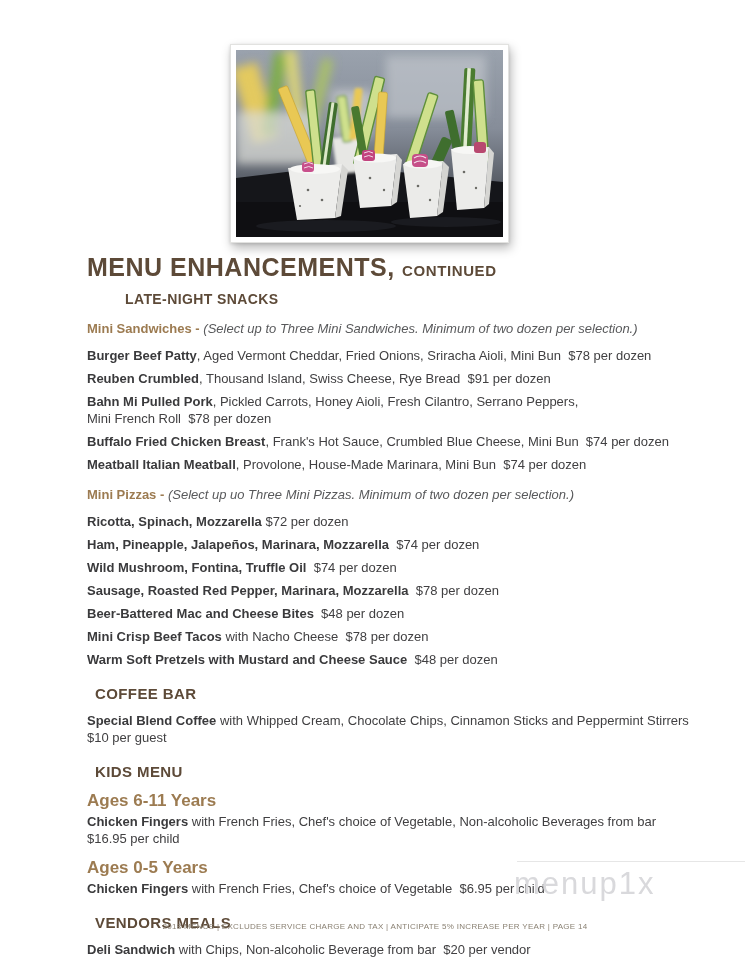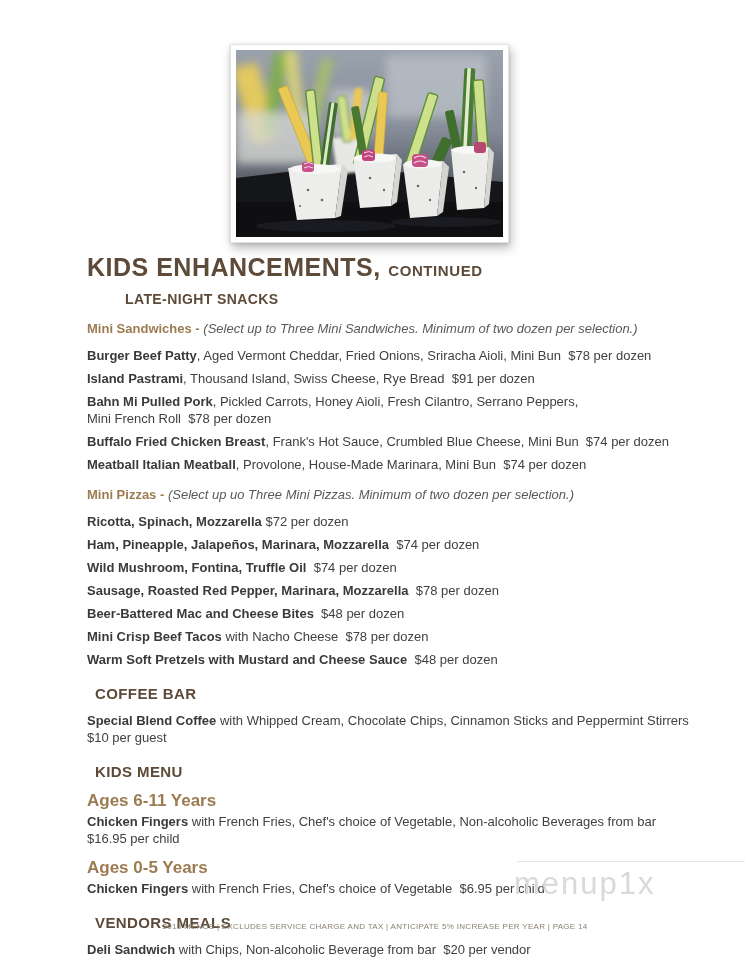--- a/index.html
+++ b/index.html
@@ -159,26 +159,26 @@
       <polygon points="248,158 253,97 258,103 253,154" fill="#d6d6d3"></polygon>
       <ellipse cx="234" cy="100" rx="18" ry="4" fill="#f7f7f5"></ellipse>
       <rect x="238" y="92" width="12" height="11" rx="3" fill="#b8486f"></rect>
       <circle cx="228" cy="122" r="1.3" fill="#6b6b66"></circle>
       <circle cx="240" cy="138" r="1.2" fill="#6b6b66"></circle>
     </g>
   </svg>
 </div>
 
 <div class="content">
-  <h1 class="page-title"><span>KIDS ENHANCEMENTS,</span> <span class="continued">CONTINUED</span></h1>
+  <h1 class="page-title"><span>MENU ENHANCEMENTS,</span> <span class="continued">CONTINUED</span></h1>
   <h2 class="page-subtitle">LATE-NIGHT SNACKS</h2>
   <div id="menu-sections">
       <div class="group-head"><span class="group-title">Mini Sandwiches -</span><span class="group-note"> (Select up to Three Mini Sandwiches. Minimum of two dozen per selection.)</span></div>
       <div class="menu-item"><span class="seg-b">Burger Beef Patty</span><span class="seg-r">, Aged Vermont Cheddar, Fried Onions, Sriracha Aioli, Mini Bun  $78 per dozen</span></div>
-      <div class="menu-item"><span class="seg-b">Island Pastrami</span><span class="seg-r">, Thousand Island, Swiss Cheese, Rye Bread  $91 per dozen</span></div>
+      <div class="menu-item"><span class="seg-b">Reuben Crumbled</span><span class="seg-r">, Thousand Island, Swiss Cheese, Rye Bread  $91 per dozen</span></div>
       <div class="menu-item"><span class="seg-b">Bahn Mi Pulled Pork</span><span class="seg-r">, Pickled Carrots, Honey Aioli, Fresh Cilantro, Serrano Peppers,
 Mini French Roll  $78 per dozen</span></div>
       <div class="menu-item"><span class="seg-b">Buffalo Fried Chicken Breast</span><span class="seg-r">, Frank's Hot Sauce, Crumbled Blue Cheese, Mini Bun  $74 per dozen</span></div>
       <div class="menu-item"><span class="seg-b">Meatball Italian Meatball</span><span class="seg-r">, Provolone, House-Made Marinara, Mini Bun  $74 per dozen</span></div>
       <div class="group-head"><span class="group-title">Mini Pizzas -</span><span class="group-note"> (Select up uo Three Mini Pizzas. Minimum of two dozen per selection.)</span></div>
       <div class="menu-item"><span class="seg-b">Ricotta, Spinach, Mozzarella</span><span class="seg-r"> $72 per dozen</span></div>
       <div class="menu-item"><span class="seg-b">Ham, Pineapple, Jalapeños, Marinara, Mozzarella</span><span class="seg-r">  $74 per dozen</span></div>
       <div class="menu-item"><span class="seg-b">Wild Mushroom, Fontina, Truffle Oil</span><span class="seg-r">  $74 per dozen</span></div>
       <div class="menu-item"><span class="seg-b">Sausage, Roasted Red Pepper, Marinara, Mozzarella</span><span class="seg-r">  $78 per dozen</span></div>
       <div class="menu-item"><span class="seg-b">Beer-Battered Mac and Cheese Bites</span><span class="seg-r">  $48 per dozen</span></div>

